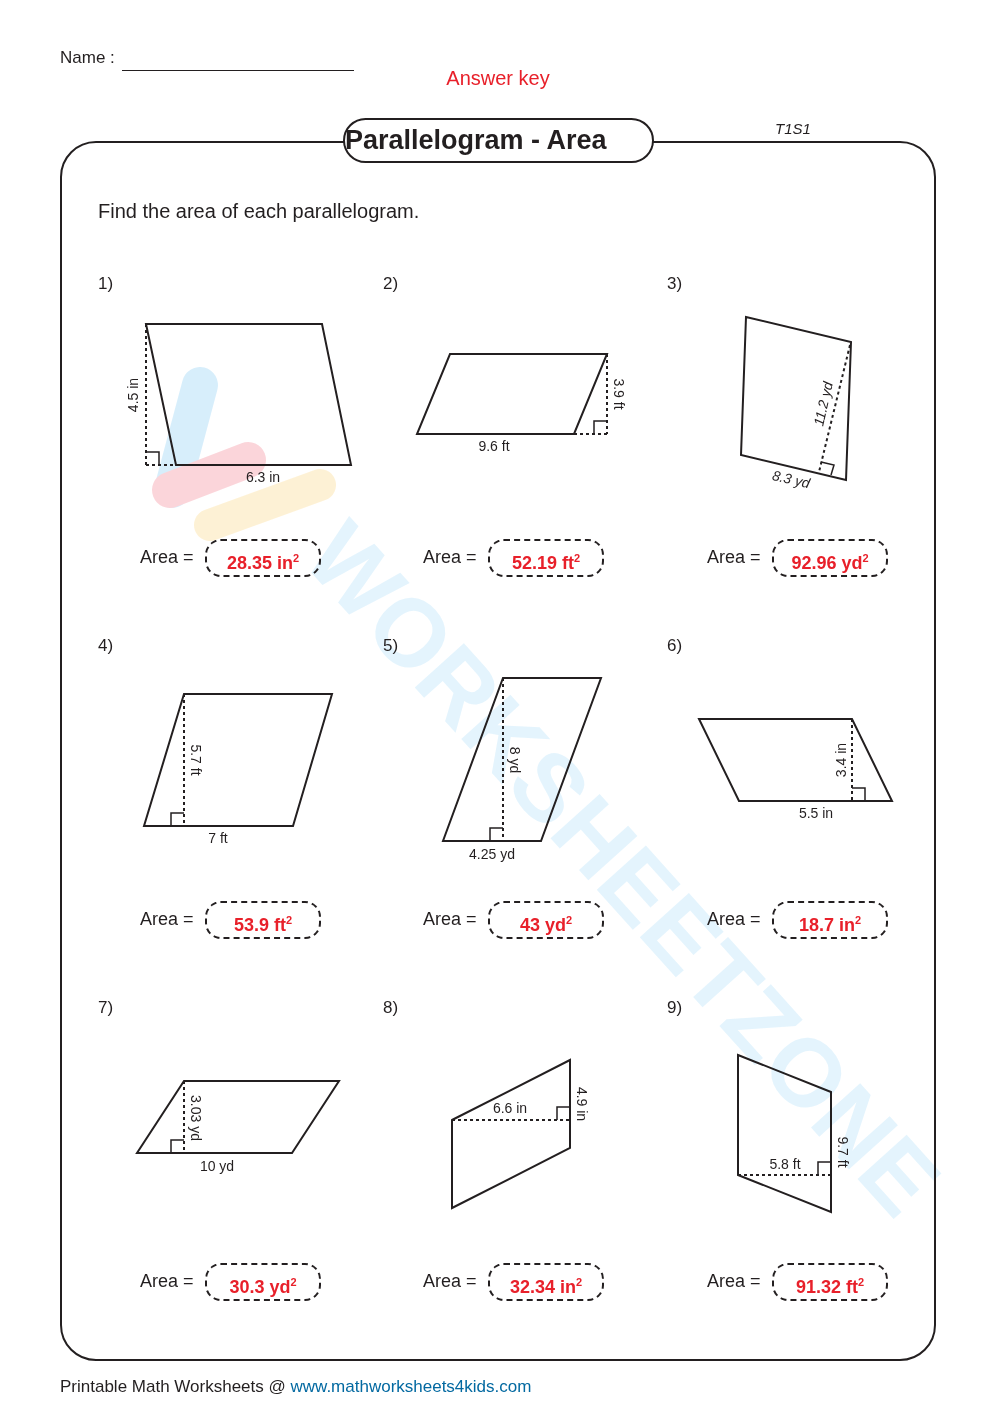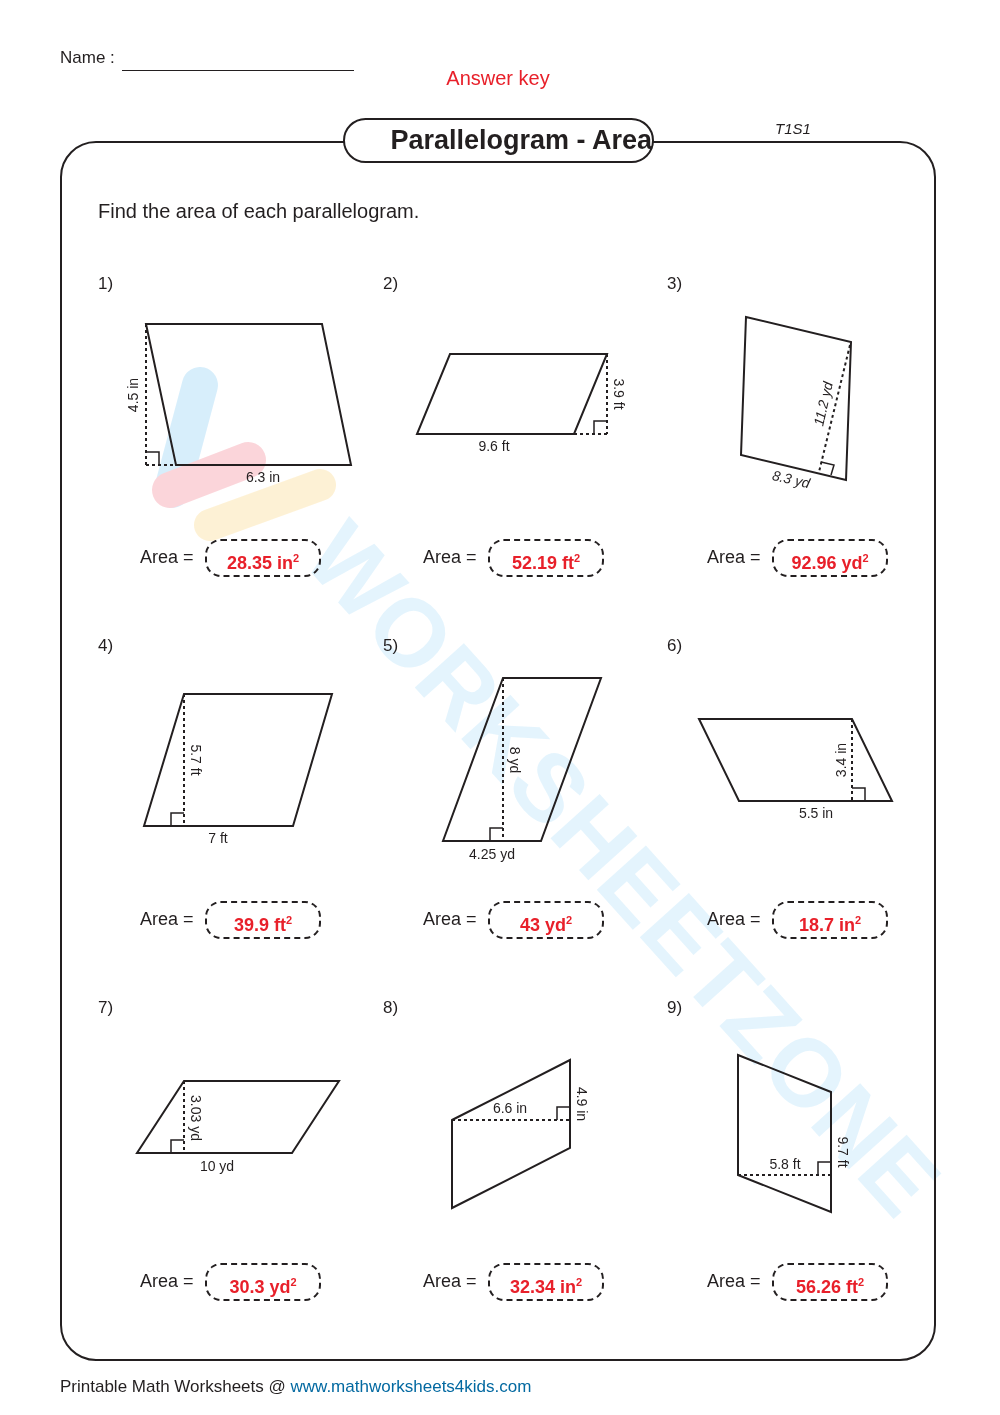--- a/index.html
+++ b/index.html
@@ -8,21 +8,21 @@
   .abs { position: absolute; }
   .name-label { left: 60px; top: 48px; font-size: 17px; }
   .name-line { left: 122px; top: 70px; width: 232px; border-bottom: 1.5px solid #231f20; }
   .answer-key { left: 0; width: 996px; top: 67px; text-align: center; color: #e8202a;
                 font-weight: normal; font-size: 20px; }
   .code { left: 775px; top: 120px; font-size: 15px; font-style: italic; }
   .frame { left: 60px; top: 141px; width: 876px; height: 1220px; border: 2px solid #231f20;
            border-radius: 36px; box-sizing: border-box; }
   .title-pill { left: 343px; top: 118px; width: 311px; height: 45px; background: #fff;
                 border: 2px solid #231f20; border-radius: 24px; box-sizing: border-box;
-                text-align: right; font-weight: bold; font-size: 27px; line-height: 41px; }
+                text-align: left; font-weight: bold; font-size: 27px; line-height: 41px; }
   .instructions { left: 98px; top: 200px; font-size: 20px; }
   .num { font-size: 17px; }
   .area-label { font-size: 18px; text-align: center; }
   .answer-box { width: 116px; height: 38px; border: 2px dashed #231f20; border-radius: 16px;
                 box-sizing: border-box; text-align: center; line-height: 34px;
                 color: #e8202a; font-weight: bold; font-size: 18px; }
   .answer-box sup { font-size: 11px; }
   svg.shape { position: absolute; left: 0; top: 0; }
   .dim { font-size: 14px; fill: #231f20; font-family: "Liberation Sans", sans-serif; }
   .footer { left: 60px; top: 1377px; font-size: 17px; }
@@ -132,28 +132,28 @@
 <div class="abs num" style="left:667px;top:998px">9)</div>
 
 <div class="abs area-label" style="left:140px;top:547px">Area =</div>
 <div class="abs answer-box" style="left:205px;top:539px"><span>28.35 in</span><sup>2</sup></div>
 <div class="abs area-label" style="left:423px;top:547px">Area =</div>
 <div class="abs answer-box" style="left:488px;top:539px"><span>52.19 ft</span><sup>2</sup></div>
 <div class="abs area-label" style="left:707px;top:547px">Area =</div>
 <div class="abs answer-box" style="left:772px;top:539px"><span>92.96 yd</span><sup>2</sup></div>
 
 <div class="abs area-label" style="left:140px;top:909px">Area =</div>
-<div class="abs answer-box" style="left:205px;top:901px"><span>39.9 ft</span><sup>2</sup></div>
+<div class="abs answer-box" style="left:205px;top:901px"><span>53.9 ft</span><sup>2</sup></div>
 <div class="abs area-label" style="left:423px;top:909px">Area =</div>
 <div class="abs answer-box" style="left:488px;top:901px"><span>43 yd</span><sup>2</sup></div>
 <div class="abs area-label" style="left:707px;top:909px">Area =</div>
 <div class="abs answer-box" style="left:772px;top:901px"><span>18.7 in</span><sup>2</sup></div>
 
 <div class="abs area-label" style="left:140px;top:1271px">Area =</div>
 <div class="abs answer-box" style="left:205px;top:1263px"><span>30.3 yd</span><sup>2</sup></div>
 <div class="abs area-label" style="left:423px;top:1271px">Area =</div>
 <div class="abs answer-box" style="left:488px;top:1263px"><span>32.34 in</span><sup>2</sup></div>
 <div class="abs area-label" style="left:707px;top:1271px">Area =</div>
-<div class="abs answer-box" style="left:772px;top:1263px"><span>56.26 ft</span><sup>2</sup></div>
+<div class="abs answer-box" style="left:772px;top:1263px"><span>91.32 ft</span><sup>2</sup></div>
 
 <div class="abs footer">
   <span>Printable Math Worksheets @ </span><span class="link">www.mathworksheets4kids.com</span>
 </div>
 
 </body></html>

